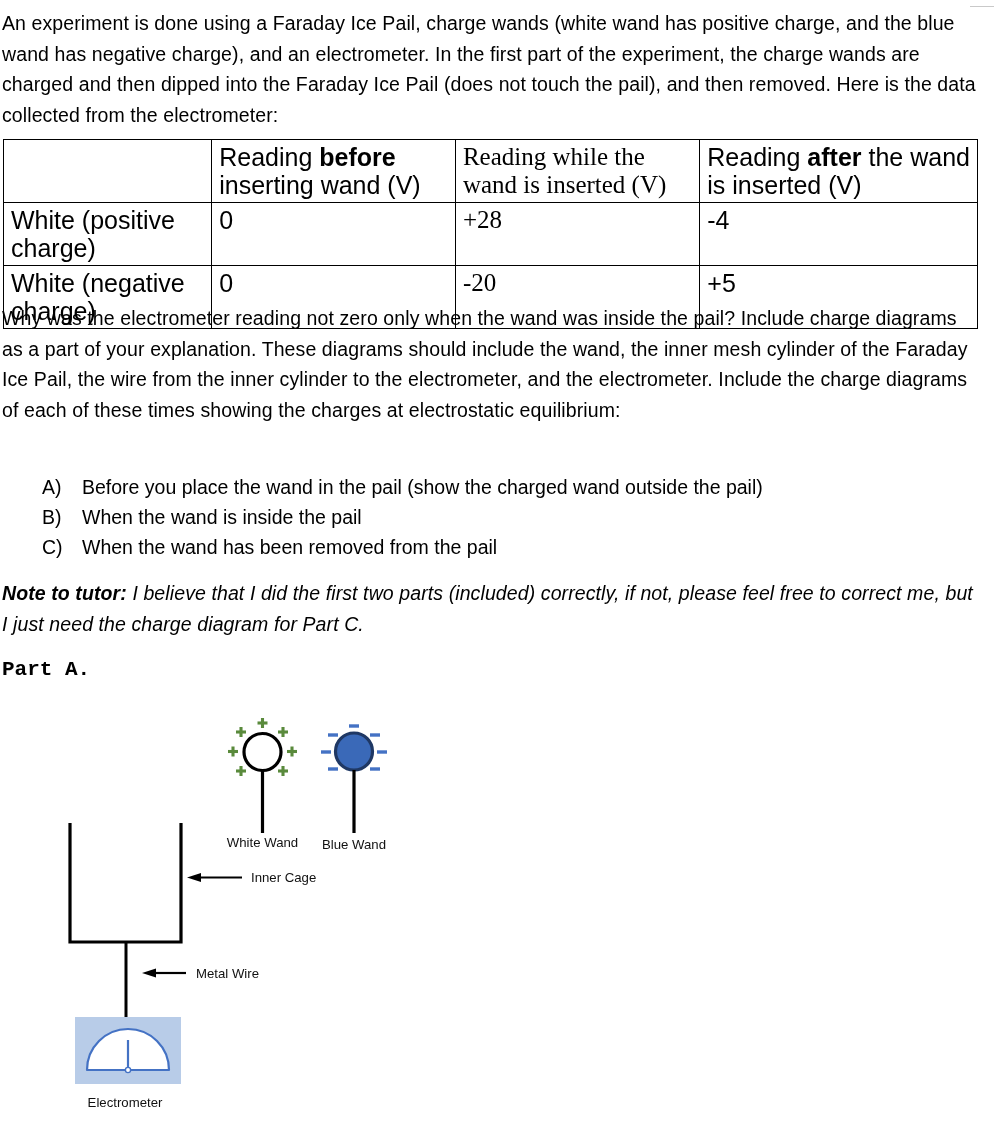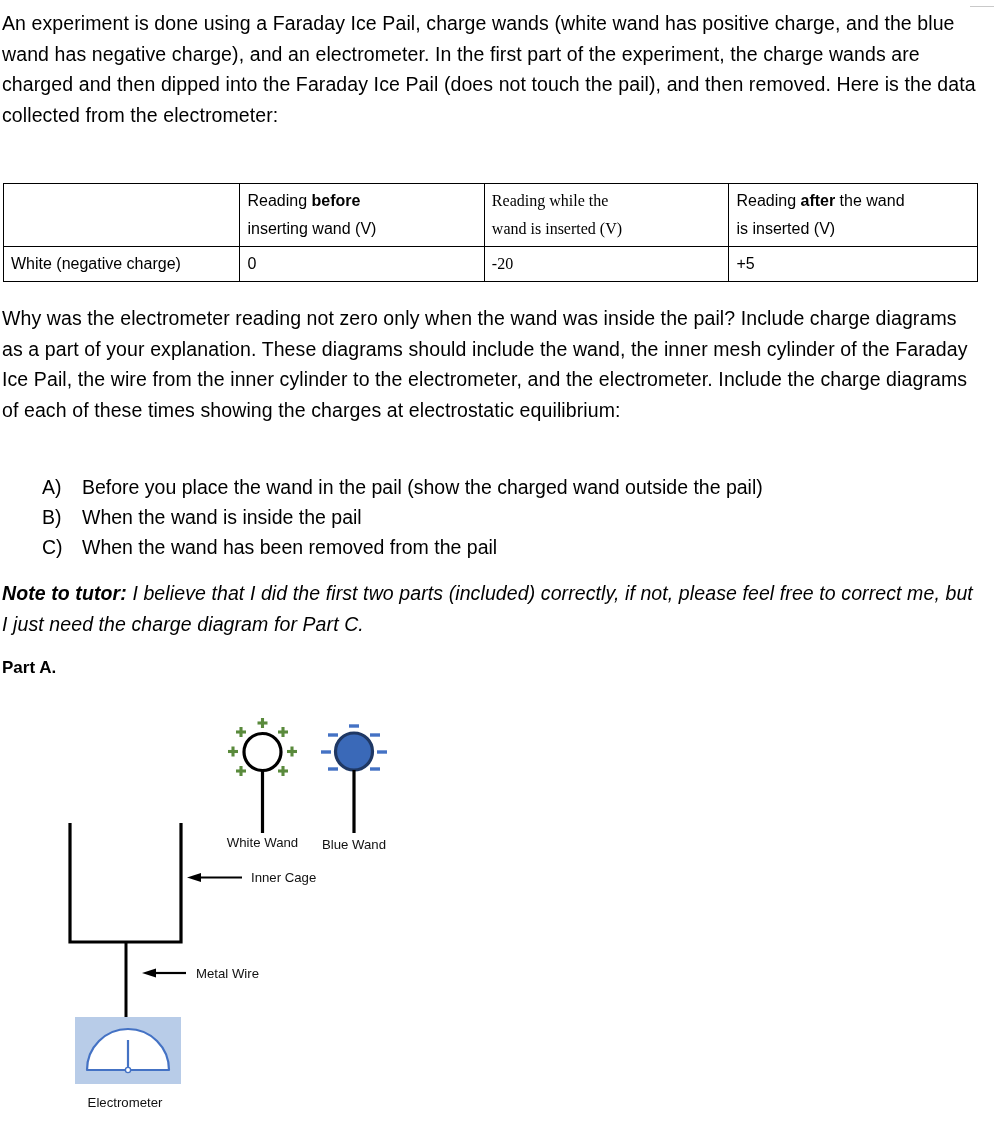--- a/index.html
+++ b/index.html
@@ -43,23 +43,22 @@
   #intro-paragraph { position: absolute; top: 8px; left: 0; width: 976px; }
   #question-paragraph { position: absolute; top: 303px; left: 0; width: 976px; }
 
   
   table.data-table {
     position: absolute;
     top: 139px;
     left: 3px;
     width: 975px;
     border-collapse: collapse;
-    font-size: 16px;
+    font-size: 25px;
     line-height: 28px;
-    margin-top: 44px;
   }
   table.data-table td {
     border: 1.3px solid #000000;
     vertical-align: top;
     padding: 3px 7px 3px 7px;
   }
   table.data-table tr.header-row td { height: 56px; }
   table.data-table tr.body-row td { height: 24px; }
   .col-a { width: 244px; }
   .col-b { width: 244px; }
@@ -100,22 +99,23 @@
   }
   #note-paragraph .note-label {
     font-weight: 700;
     margin-top: 33px;
   }
 
   #part-a-heading {
     position: absolute;
     top: 658px;
     left: 2px;
-    font-size: 17px;
+    font-size: 21px;
     font-weight: 700;
+    font-family: Liberation Mono, monospace;
   }
 
   
   .diagram {
     position: absolute;
     top: 690px;
     left: 0;
     width: 450px;
     height: 450px;
     margin-left: 8px;
@@ -147,20 +147,26 @@
         <td class="col-c">
           <span class="hdr-line">Reading while the</span>
           <span class="hdr-line">wand is inserted (V)</span>
         </td>
         <td class="col-d">
           <span class="hdr-line"><span>Reading </span><b class="em">after</b><span> the wand</span></span>
           <span class="hdr-line">is inserted (V)</span>
         </td>
       </tr>
       <tr class="body-row">
+        <td class="col-a">White (positive charge)</td>
+        <td class="col-b">0</td>
+        <td class="col-c">+28</td>
+        <td class="col-d">-4</td>
+      </tr>
+      <tr class="body-row">
         <td class="col-a">White (negative charge)</td>
         <td class="col-b">0</td>
         <td class="col-c">-20</td>
         <td class="col-d">+5</td>
       </tr>
     </tbody>
   </table>
 
   <p class="prose" id="question-paragraph">Why was the electrometer reading not zero only when the wand was inside the pail? Include charge diagrams as a part of your explanation. These diagrams should include the wand, the inner mesh cylinder of the Faraday Ice Pail, the wire from the inner cylinder to the electrometer, and the electrometer. Include the charge diagrams of each of these times showing the charges at electrostatic equilibrium:</p>
 

